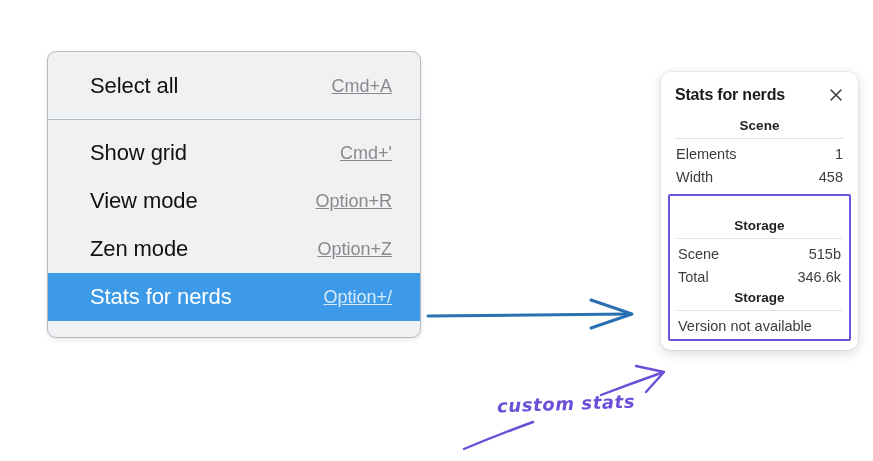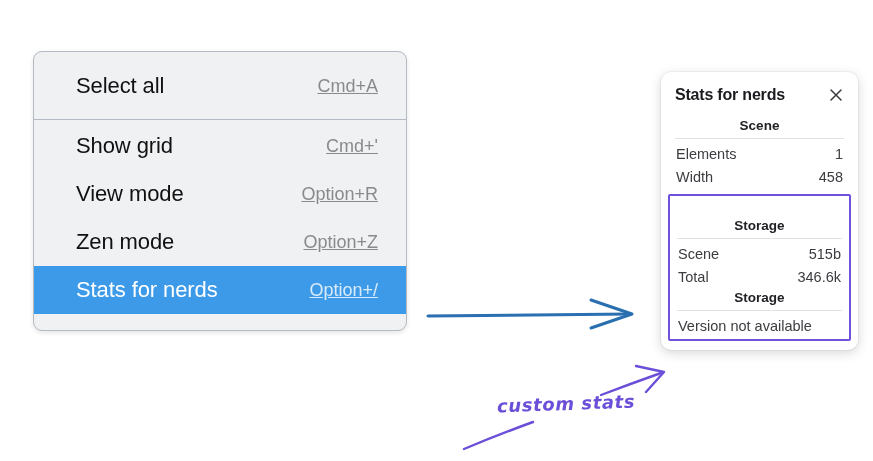--- a/index.html
+++ b/index.html
@@ -13,35 +13,35 @@
     height: 461px;
     position: relative;
     overflow: hidden;
     font-family: "Liberation Sans", sans-serif;
     -webkit-font-smoothing: antialiased;
   }
 
   
   #context-menu {
     position: absolute;
-    left: 33px;
+    left: 47px;
     top: 51px;
     width: 374px;
     background: #f0f1f3;
     border: 1px solid #b3bac4;
     border-radius: 9px;
     box-shadow: 0 2px 5px rgba(0,0,0,0.10);
     overflow: hidden;
     box-sizing: border-box;
   }
   .menu-group + .menu-group {
     border-top: 1px solid #b3bac4;
   }
   .menu-group.group-top { padding: 10px 0 9px; }
-  .menu-group.group-bottom { padding: 2px 0 0; }
+  .menu-group.group-bottom { padding: 9px 0 0; }
   .menu-footer { height: 16px; }
 
   .menu-item {
     display: flex;
     align-items: center;
     justify-content: space-between;
     height: 48px;
     padding: 0 28px 0 42px;
     box-sizing: border-box;
     cursor: default;

